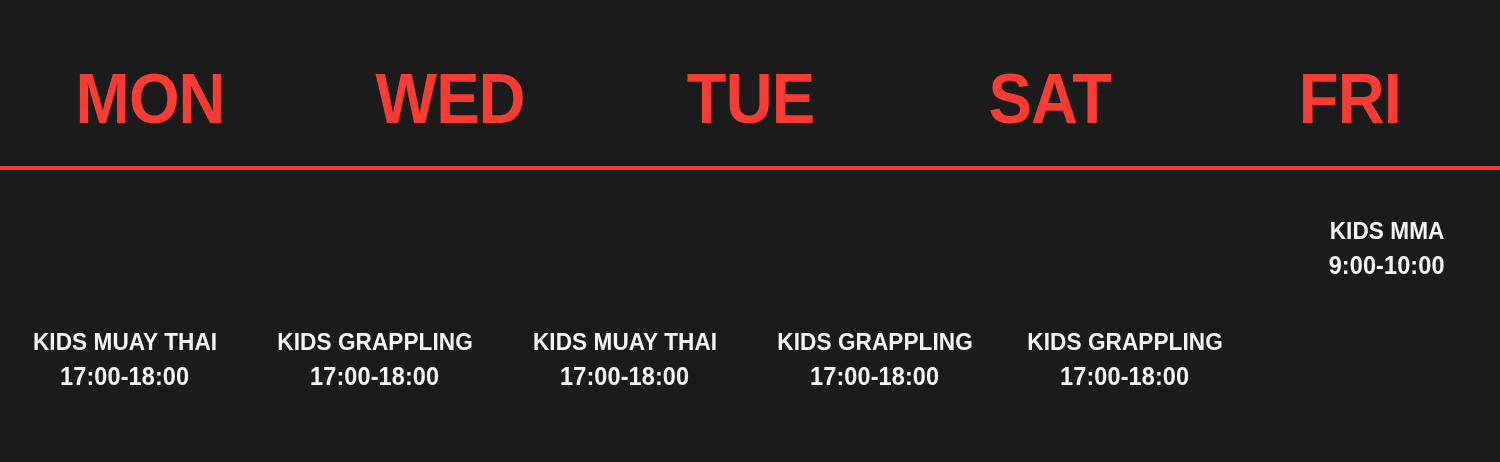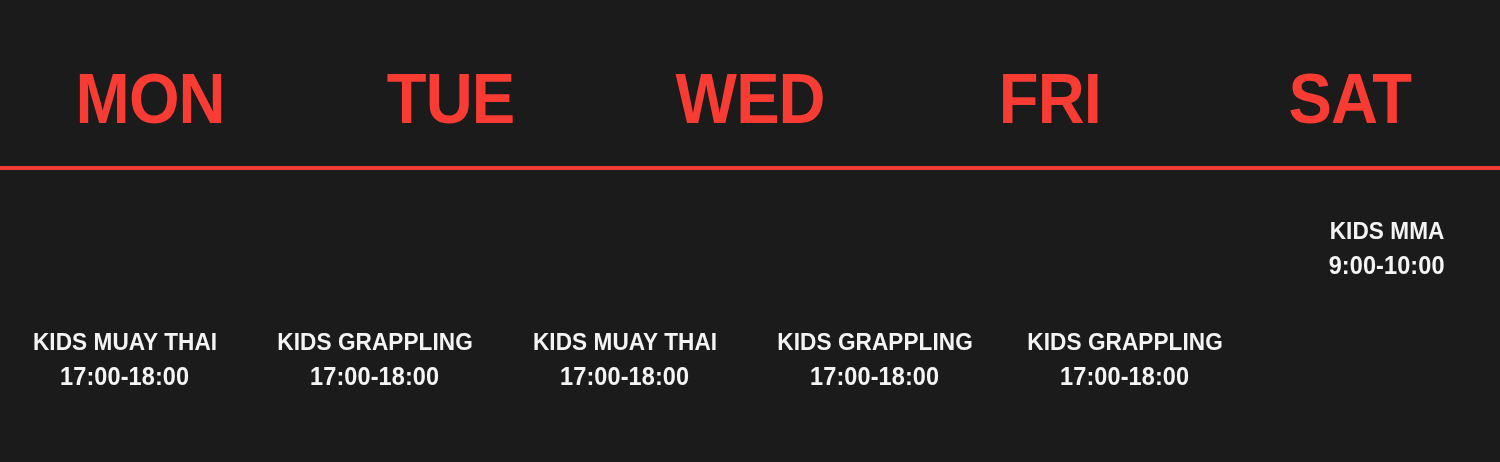--- a/index.html
+++ b/index.html
@@ -104,30 +104,30 @@
 </head>
 <body>
 
 <div class="schedule">
 
   <div class="day-header-row">
     <div class="day-header-cell">
       <span class="day-header-label">MON</span>
     </div>
     <div class="day-header-cell">
+      <span class="day-header-label">WED</span>
+    </div>
+    <div class="day-header-cell">
       <span class="day-header-label">TUE</span>
     </div>
     <div class="day-header-cell">
-      <span class="day-header-label">WED</span>
+      <span class="day-header-label">SAT</span>
     </div>
     <div class="day-header-cell">
       <span class="day-header-label">FRI</span>
-    </div>
-    <div class="day-header-cell">
-      <span class="day-header-label">SAT</span>
     </div>
   </div>
 
   <div class="divider"></div>
 
   <div class="slots-area">
 
     <div class="slot-row morning">
       <div class="slot-cell empty">
         <span class="class-name"></span>

